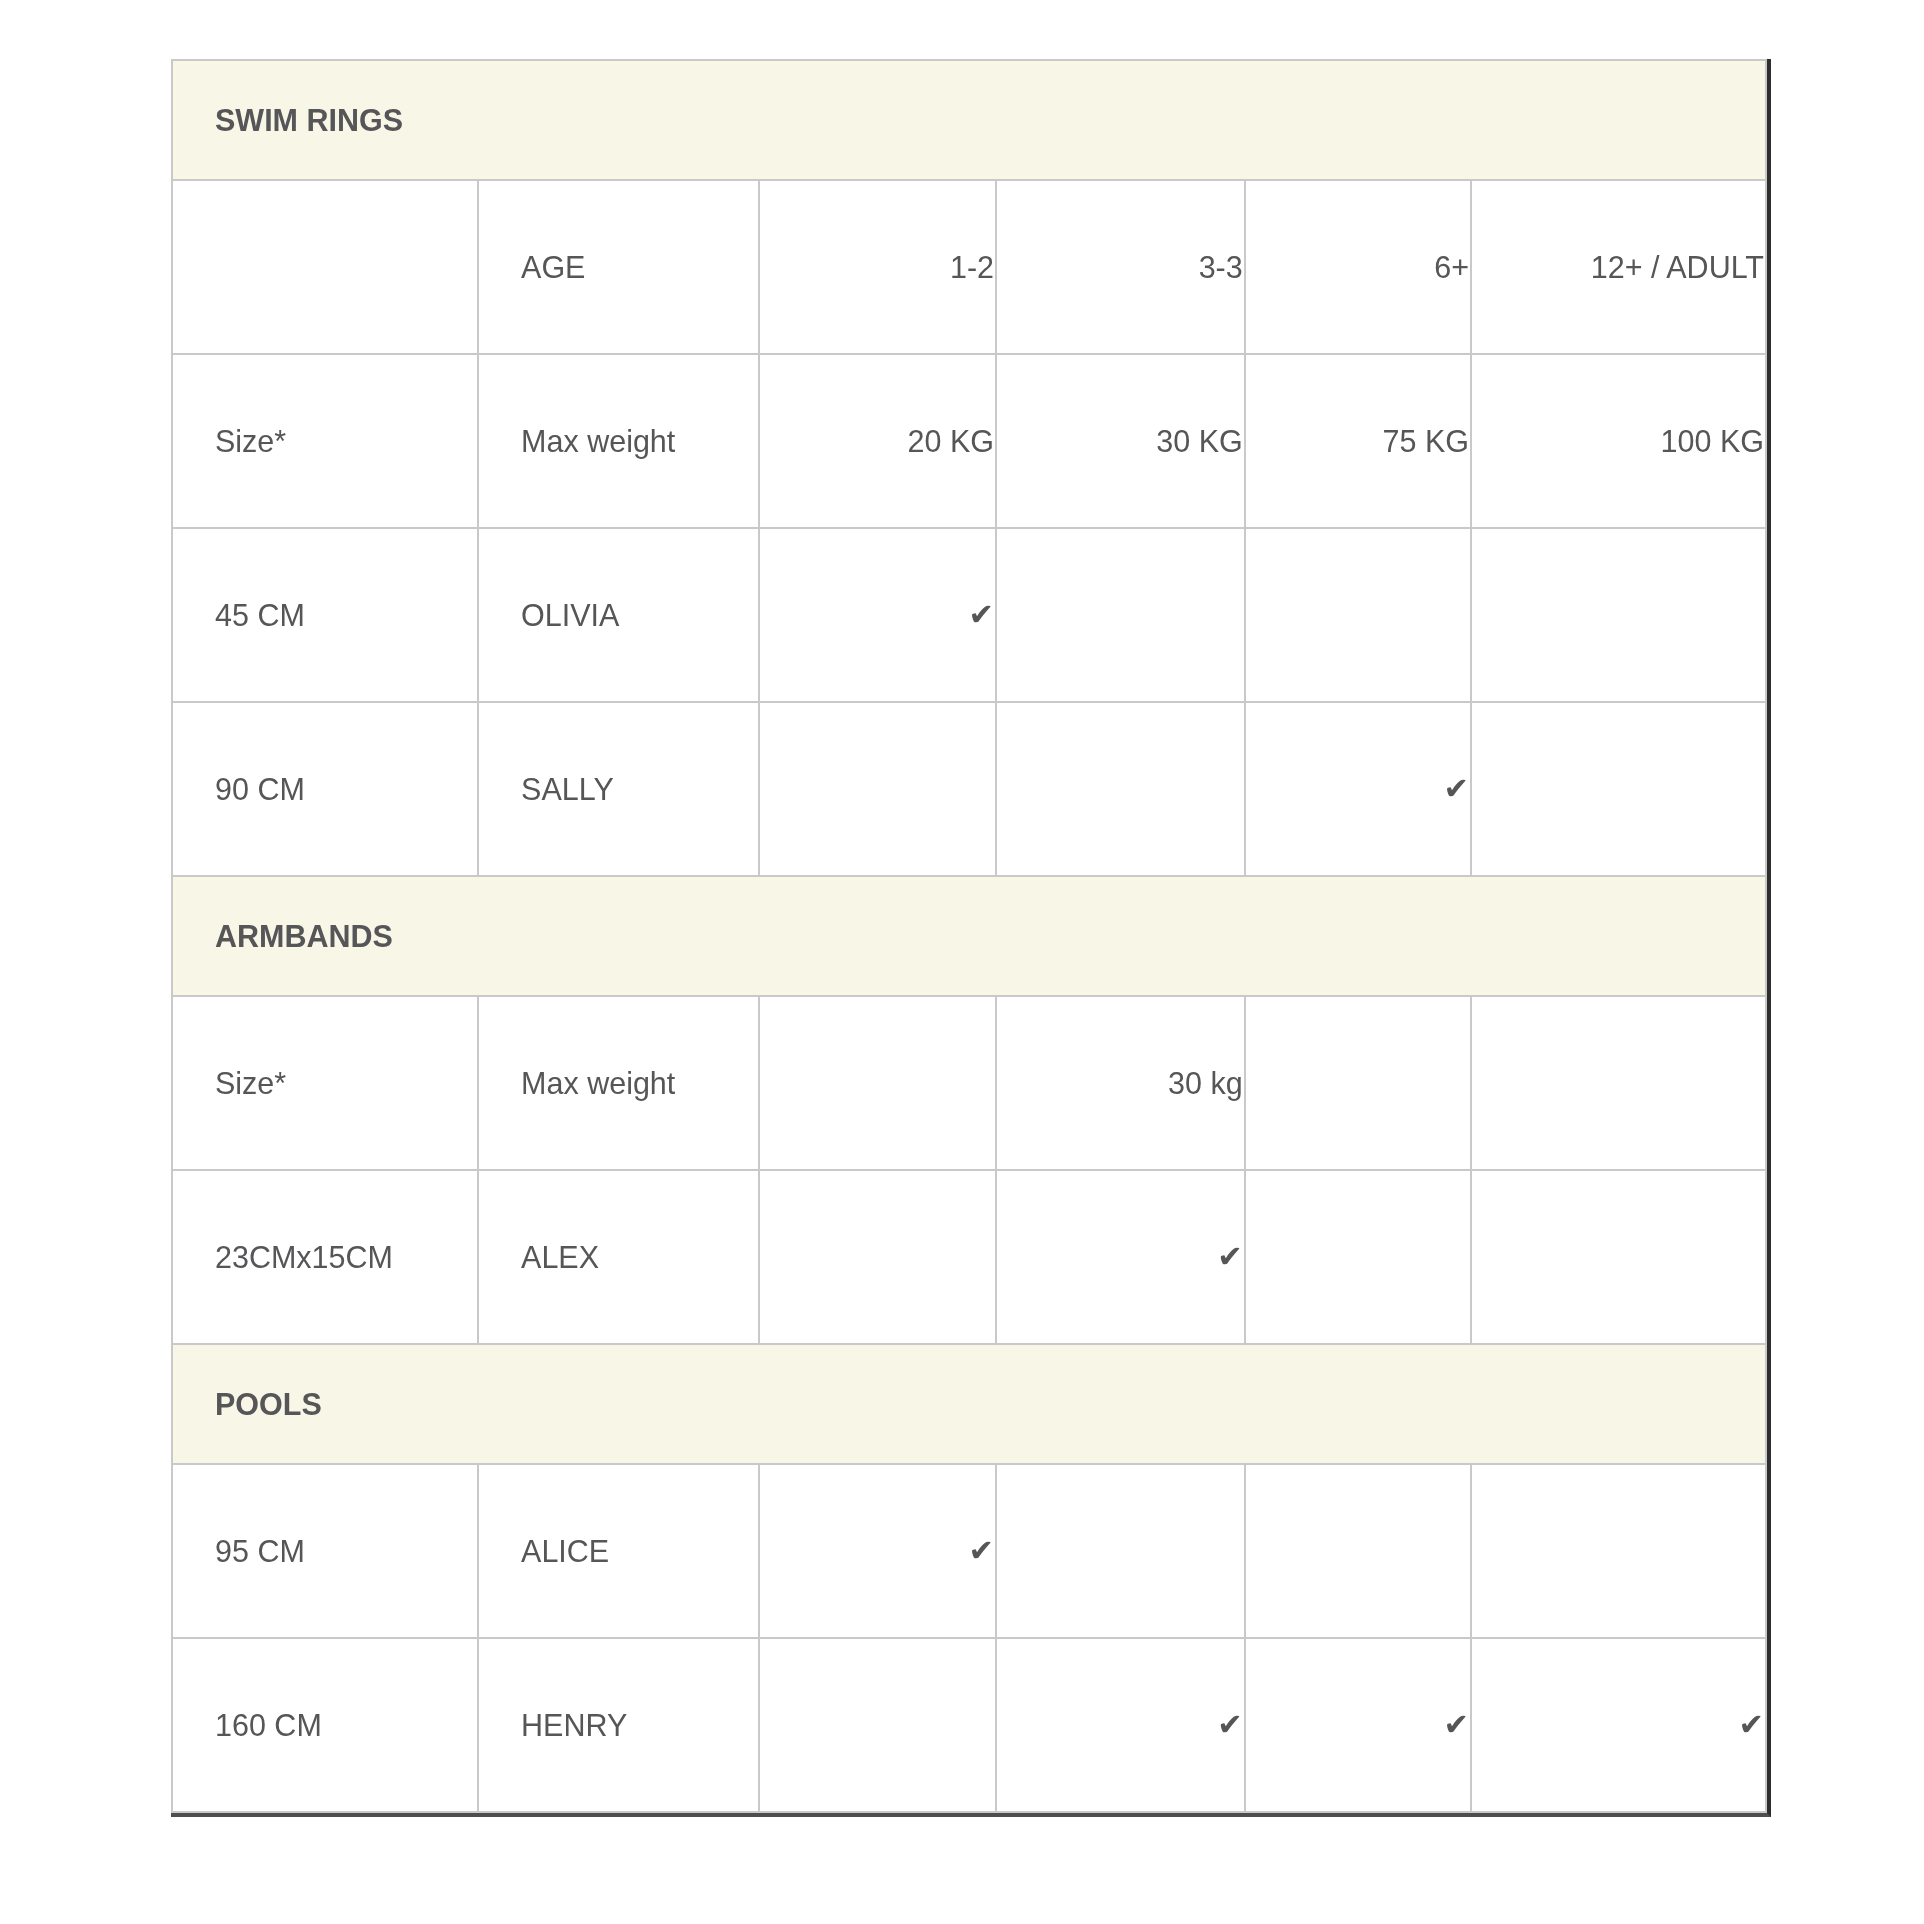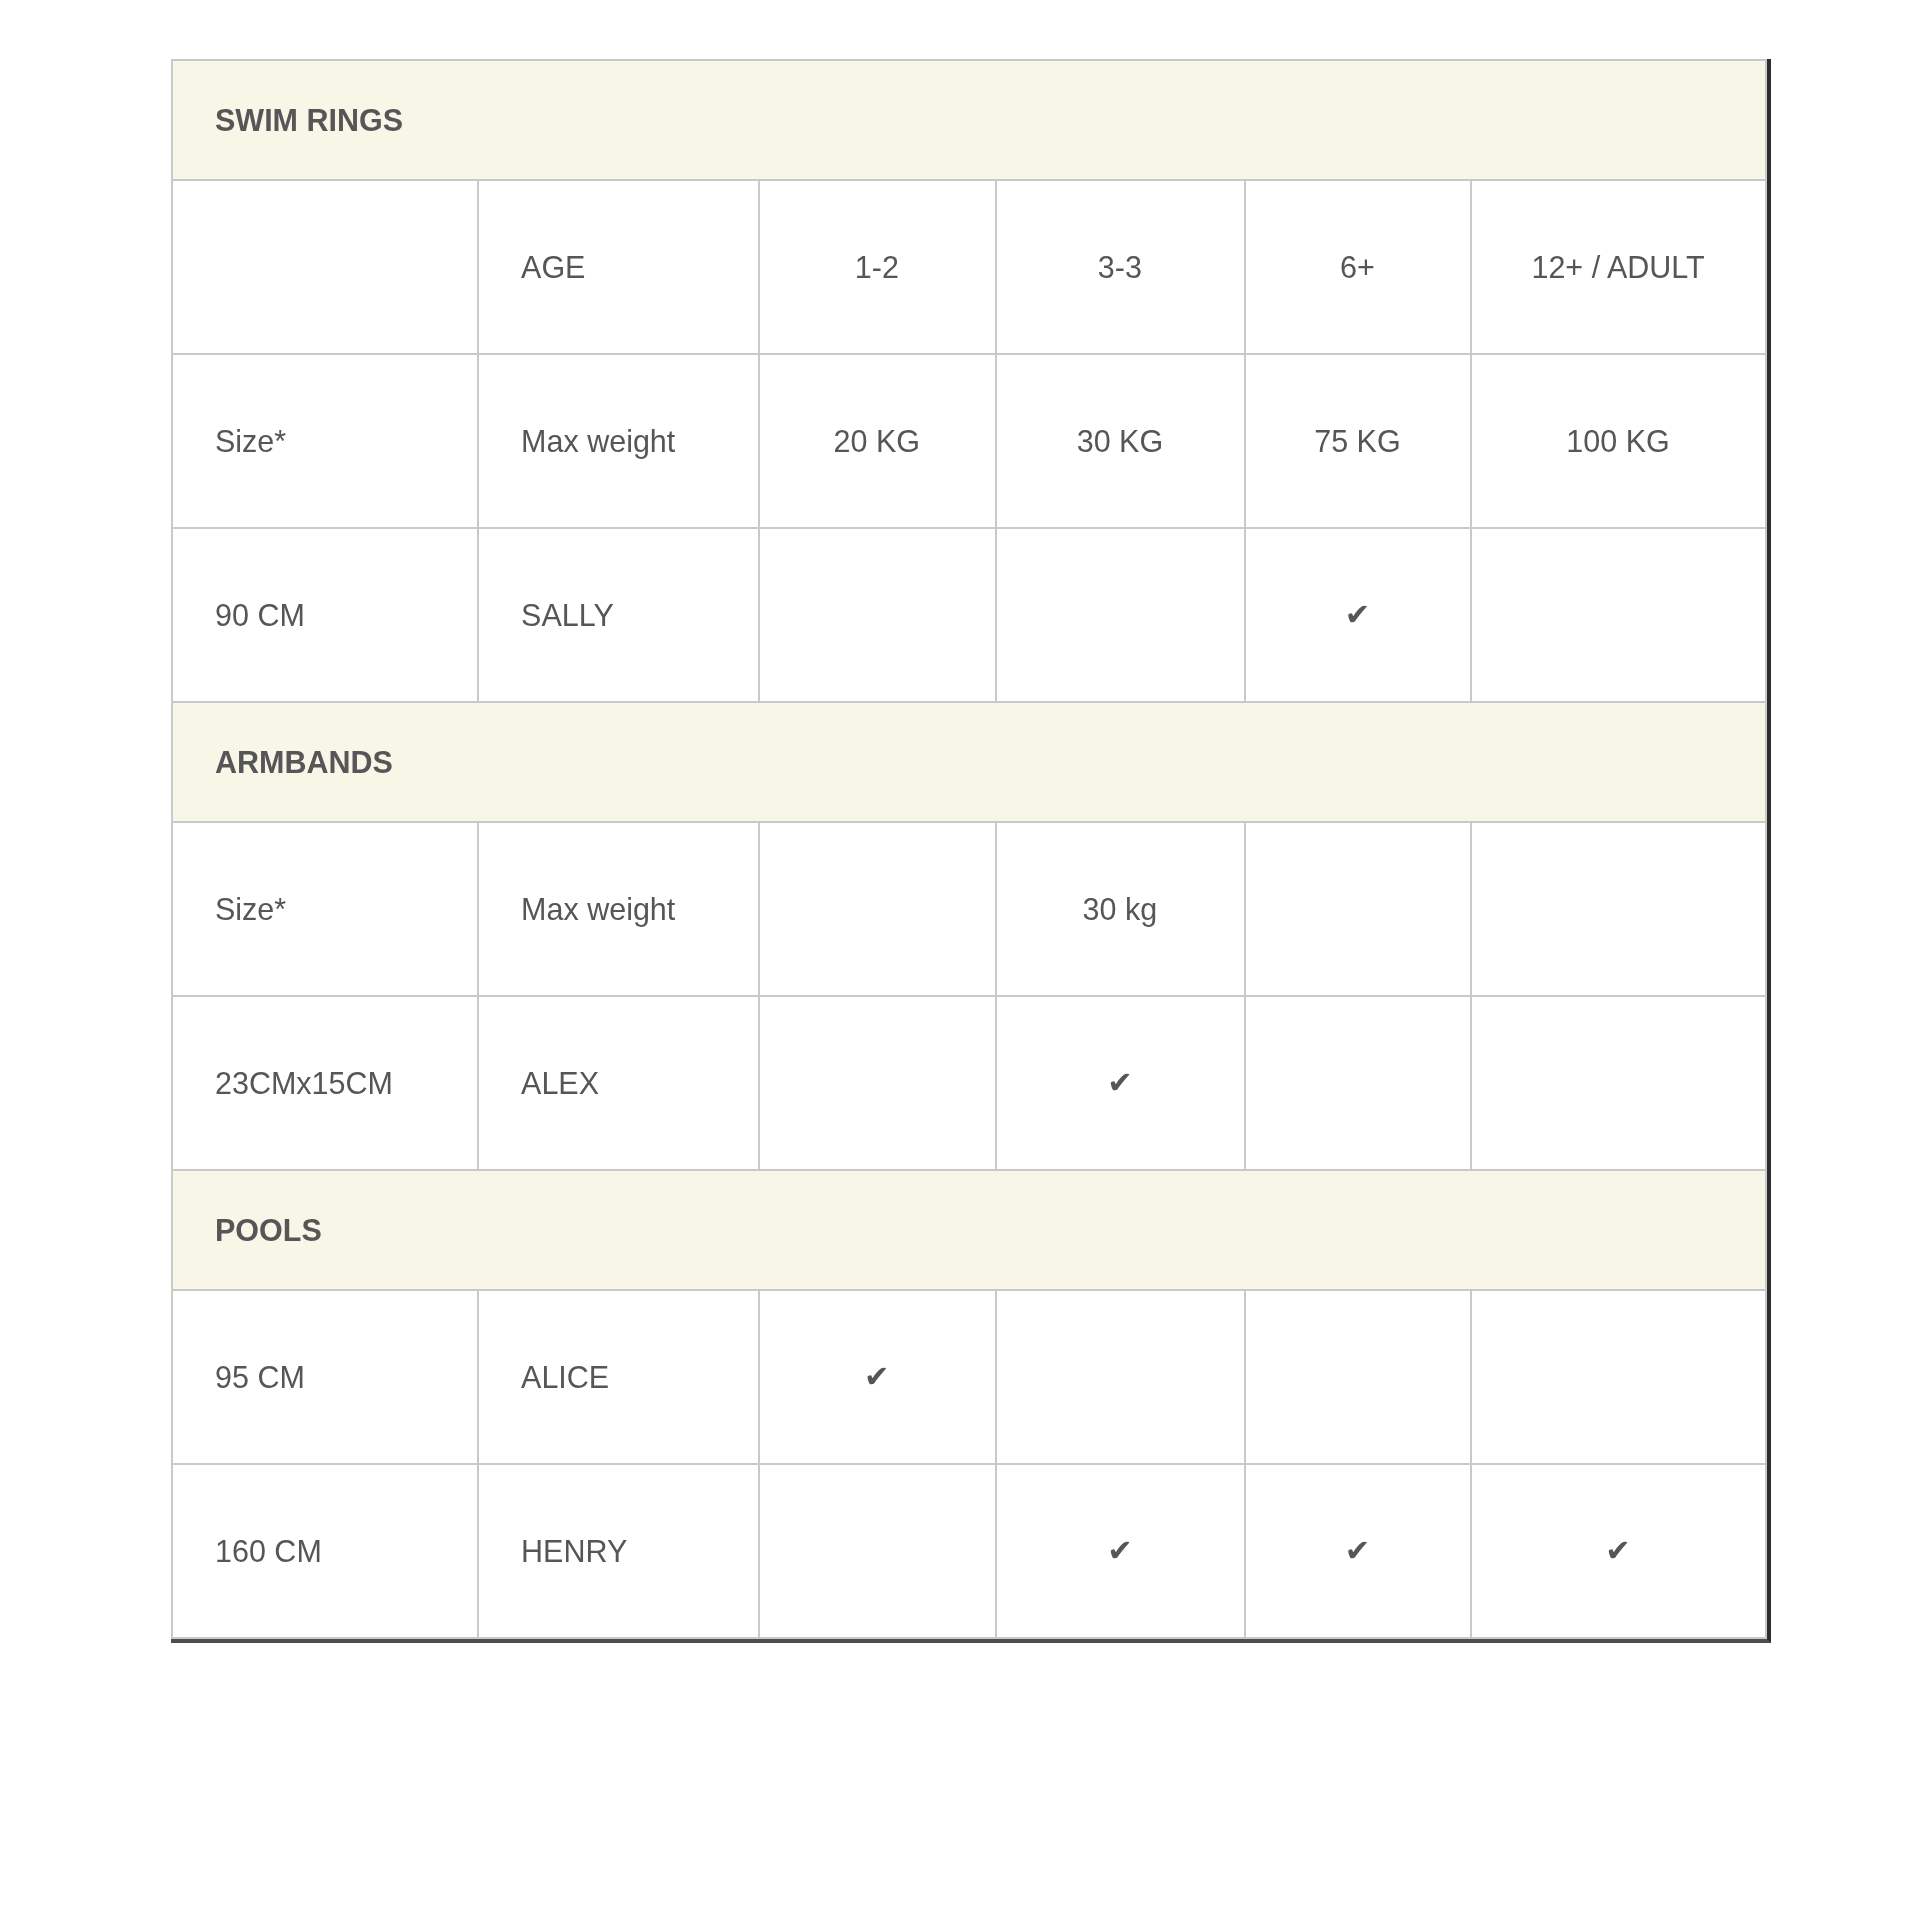--- a/index.html
+++ b/index.html
@@ -47,21 +47,21 @@
     font-size: 32px;
     color: #4a4a4c;
     text-align: left;
     padding-left: 42px;
   }
   td.label-col {
     text-align: left;
     padding-left: 42px;
   }
   td.value-col {
-    text-align: center;
+    text-align: right;
     padding-left: 0;
   }
   td.check {
     font-family: "DejaVu Sans", sans-serif;
     font-size: 47px;
     font-weight: bold;
     color: #3e3e40;
     line-height: 1;
   }
 </style>
@@ -90,20 +90,28 @@
           <td class="value-col">6+</td>
           <td class="value-col">12+ / ADULT</td>
         </tr>
         <tr class="data-row">
           <td class="label-col">Size*</td>
           <td class="label-col">Max weight</td>
           <td class="value-col">20 KG</td>
           <td class="value-col">30 KG</td>
           <td class="value-col">75 KG</td>
           <td class="value-col">100 KG</td>
+        </tr>
+        <tr class="data-row">
+          <td class="label-col">45 CM</td>
+          <td class="label-col">OLIVIA</td>
+          <td class="value-col check">✔</td>
+          <td class="value-col"></td>
+          <td class="value-col"></td>
+          <td class="value-col"></td>
         </tr>
         <tr class="data-row">
           <td class="label-col">90 CM</td>
           <td class="label-col">SALLY</td>
           <td class="value-col"></td>
           <td class="value-col"></td>
           <td class="value-col check">✔</td>
           <td class="value-col"></td>
         </tr>
         <tr class="section-row">

